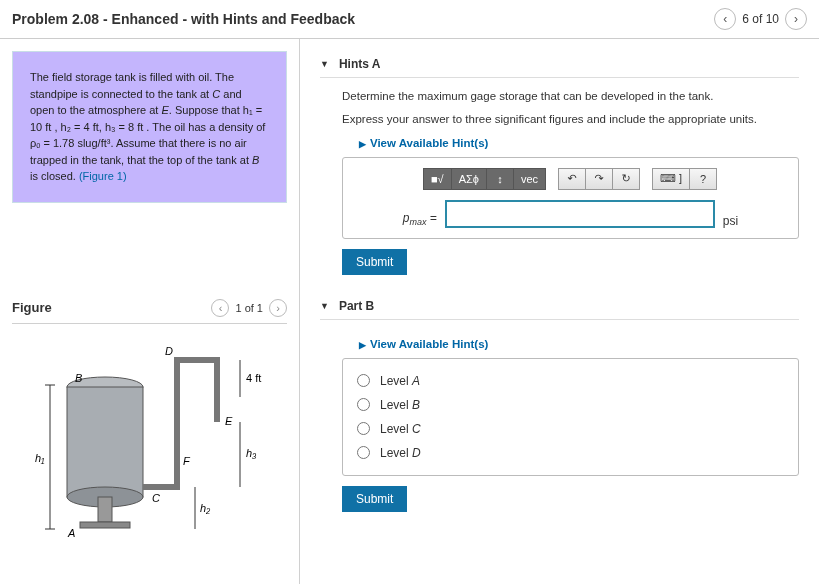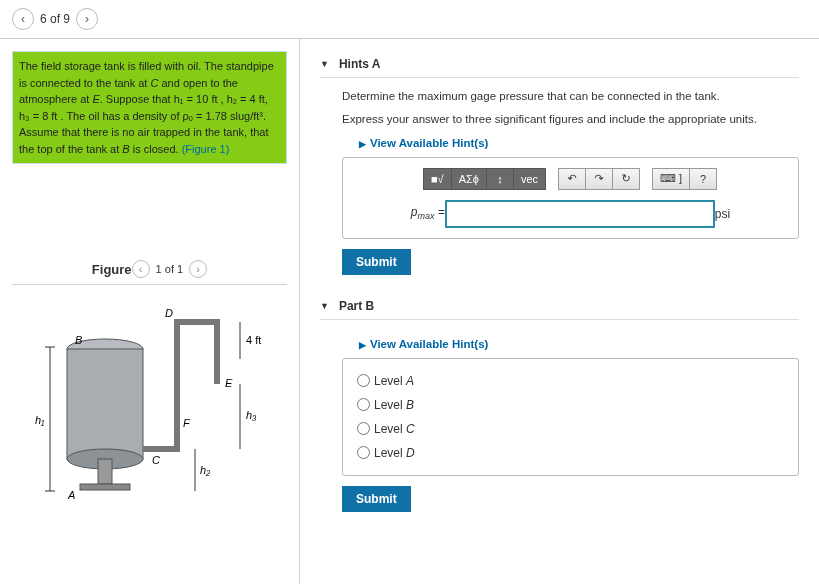--- a/index.html
+++ b/index.html
@@ -3,57 +3,58 @@
 <meta charset="utf-8">
 <style>
 *{box-sizing:border-box;margin:0;padding:0;font-family:Arial,Helvetica,sans-serif}
 body{background:#fff;font-size:12px;color:#333;width:819px}
 .header{display:flex;justify-content:space-between;align-items:center;padding:8px 12px;border-bottom:1px solid #ccc}
 .header h1{font-size:14px;font-weight:bold}
 .nav{display:flex;align-items:center;gap:6px;font-size:12px}
 .nav-btn{width:22px;height:22px;border:1px solid #bbb;border-radius:50%;display:flex;align-items:center;justify-content:center;cursor:pointer;color:#555;background:#fff}
 .main{display:flex;min-height:556px}
 .left{width:300px;border-right:1px solid #d0d0d0;padding:12px}
-.problem-box{background:#84cc16;border:1px solid #c9dee6;padding:6px;font-size:11px;line-height:1.5;color:#222}
+.problem-box{background:#c4b5fd;border:1px solid #c9dee6;padding:17px;font-size:11px;line-height:1.5;color:#222}
 .problem-box a{color:#0066a6;text-decoration:none}
-.fig-head{display:flex;justify-content:center;align-items:center;margin-top:90px;padding:6px 0;font-weight:bold;font-size:13px}
+.fig-head{display:flex;justify-content:space-between;align-items:center;margin-top:90px;padding:6px 0;font-weight:bold;font-size:13px}
 .fig-nav{display:flex;align-items:center;gap:6px;font-weight:normal;font-size:11px}
 .fig-nav-btn{width:18px;height:18px;border:1px solid #bbb;border-radius:50%;display:flex;align-items:center;justify-content:center;color:#888;background:#fff}
 .fig-img{width:100%;height:230px;border-top:1px solid #d0d0d0;padding-top:8px;display:flex;align-items:center;justify-content:center}
 .fig-img svg{width:260px;height:210px}
 .right{flex:1;padding:12px 20px}
 .part{margin-bottom:18px}
 .part-head{display:flex;align-items:center;gap:10px;border-bottom:1px solid #ddd;padding:6px 0;font-weight:bold;font-size:12px}
 .part-head .tri{font-size:9px}
 .part-body{padding:10px 0 0 22px}
 .part-body p{font-size:11.5px;line-height:1.5;margin-bottom:6px}
 .hint{color:#0066a6;font-weight:bold;font-size:11.5px;cursor:pointer;margin:8px 17px}
 .hint .tri{font-size:9px;margin-right:4px}
 .answer-box{border:1px solid #bbb;border-radius:3px;padding:10px;margin:8px 0;background:#fff}
 .toolbar{display:flex;justify-content:center;gap:0;margin-bottom:10px}
 .tool{border:1px solid #999;background:linear-gradient(#f6f6f6,#e0e0e0);padding:3px 7px;font-size:11px;color:#333;cursor:pointer;display:flex;align-items:center;justify-content:center;min-width:28px;height:22px;margin-left:-1px}
 .tool.dark{background:#6a6a6a;color:#fff;border-color:#555}
 .tool.gap{margin-left:12px}
-.ans-row{display:flex;align-items:center;justify-content:center}
+.ans-row{display:flex;align-items:flex-end;gap:8px;justify-content:center}
 .ans-label{font-style:italic;font-size:12px}
 .ans-label sub{font-size:9px}
 .ans-input{border:2px solid #2a8aa8;height:28px;width:270px;padding:0 6px;font-size:12px}
 .unit{font-size:12px}
-.submit{background:#1071a6;color:#fff;border:none;padding:6px 14px;font-size:12px;font-weight:bold;cursor:pointer;margin-top:2px}
+.submit{background:#1071a6;color:#fff;border:none;padding:6px 14px;font-size:12px;font-weight:normal;cursor:pointer;margin-top:2px}
 .options{border:1px solid #bbb;border-radius:3px;padding:10px 14px;margin:8px 0}
-.opt-row{display:flex;align-items:center;gap:4px;padding:5px 0;font-size:12px}
+.opt-row{display:flex;align-items:center;gap:10px;padding:5px 0;font-size:12px}
 .opt-row input{cursor:pointer}
 </style>
 </head>
 <body>
 
 <div class="header">
+  <h1>Problem 2.08 - Enhanced - with Hints and Feedback</h1>
   <div class="nav">
     <div class="nav-btn">‹</div>
-    <span>6 of 9</span>
+    <span>6 of 10</span>
     <div class="nav-btn">›</div>
   </div>
 </div>
 
 <div class="main">
   <div class="left">
     <div class="problem-box">
       <span>The field storage tank is filled with oil. The standpipe is connected to the tank at </span><i>C</i><span> and open to the atmosphere at </span><i>E</i><span>. Suppose that </span><span>h₁ = 10  ft , h₂ = 4 ft, h₃ = 8  ft .</span><span> The oil has a density of </span><span>ρₒ = 1.78 slug/ft³</span><span>. Assume that there is no air trapped in the tank, that the top of the tank at </span><i>B</i><span> is closed. </span><a href="#">(Figure 1)</a>
     </div>
 
@@ -98,21 +99,21 @@
   </div>
 
   <div class="right">
 
     <div class="part">
       <div class="part-head">
         <span class="tri">▼</span>
         <span>Hints A</span>
       </div>
       <div class="part-body">
-        <p>Determine the maximum gage pressure that can be connected in the tank.</p>
+        <p>Determine the maximum gage storage that can be developed in the tank.</p>
         <p style="font-weight:normal">Express your answer to three significant figures and include the appropriate units.</p>
         <div class="hint"><span class="tri">▶</span><span>View Available Hint(s)</span></div>
         <div class="answer-box">
           <div class="toolbar">
             <div class="tool dark">■√</div>
             <div class="tool dark">ΑΣϕ</div>
             <div class="tool dark">↕</div>
             <div class="tool dark">vec</div>
             <div class="tool gap">↶</div>
             <div class="tool">↷</div>

